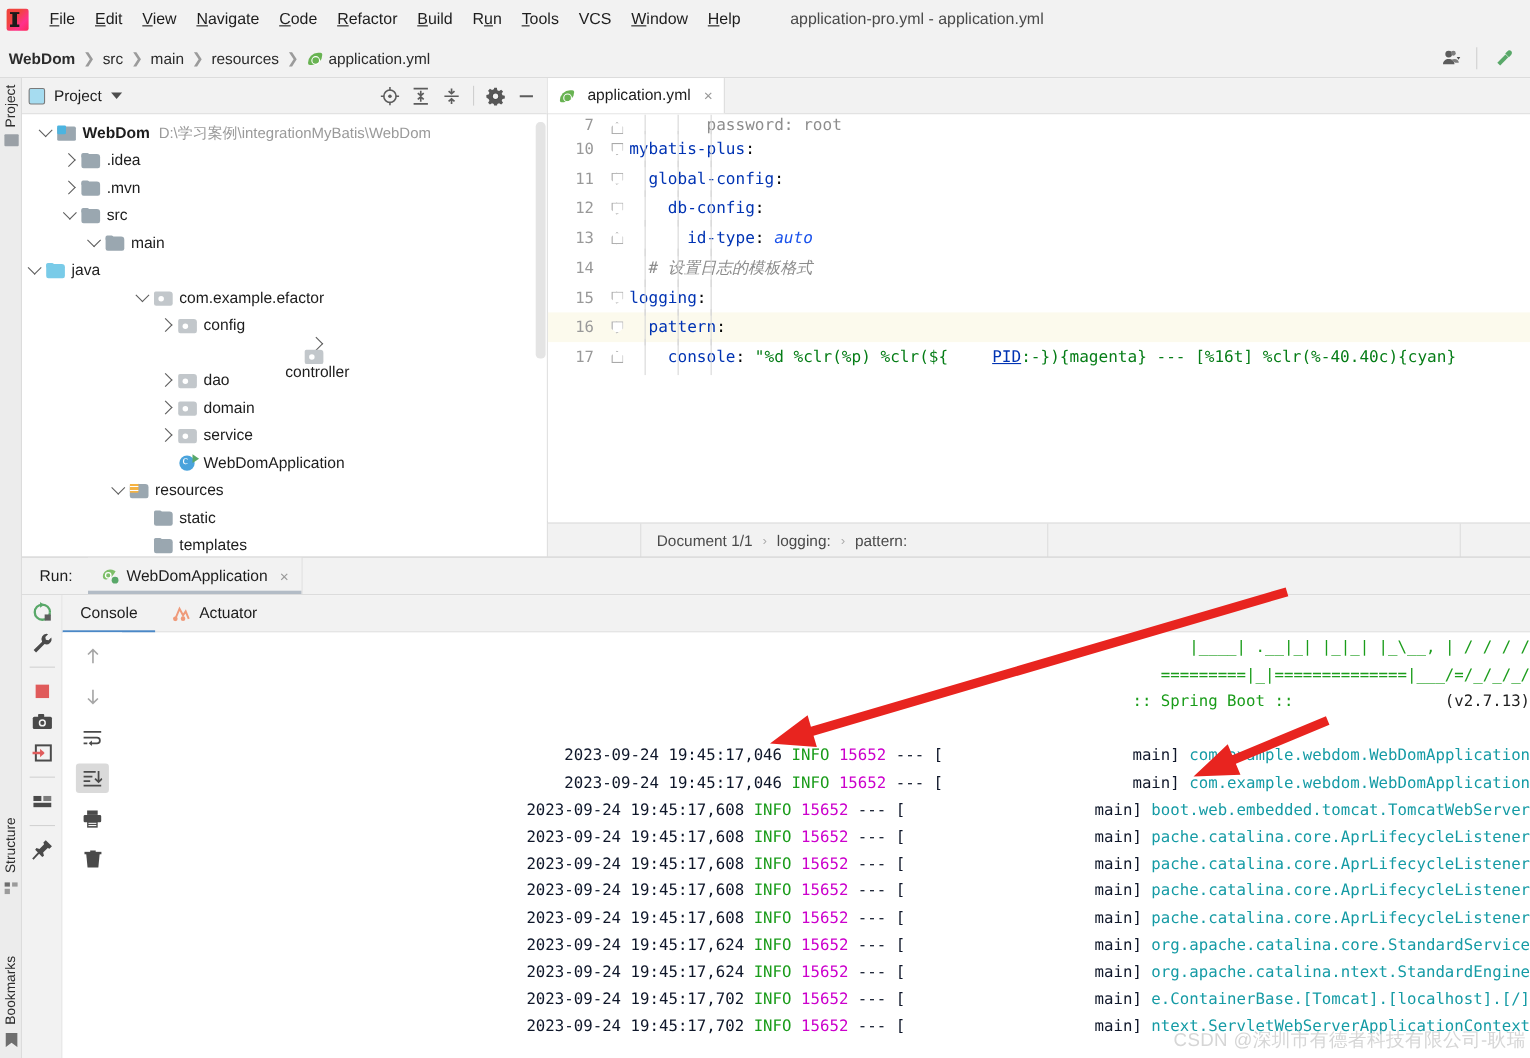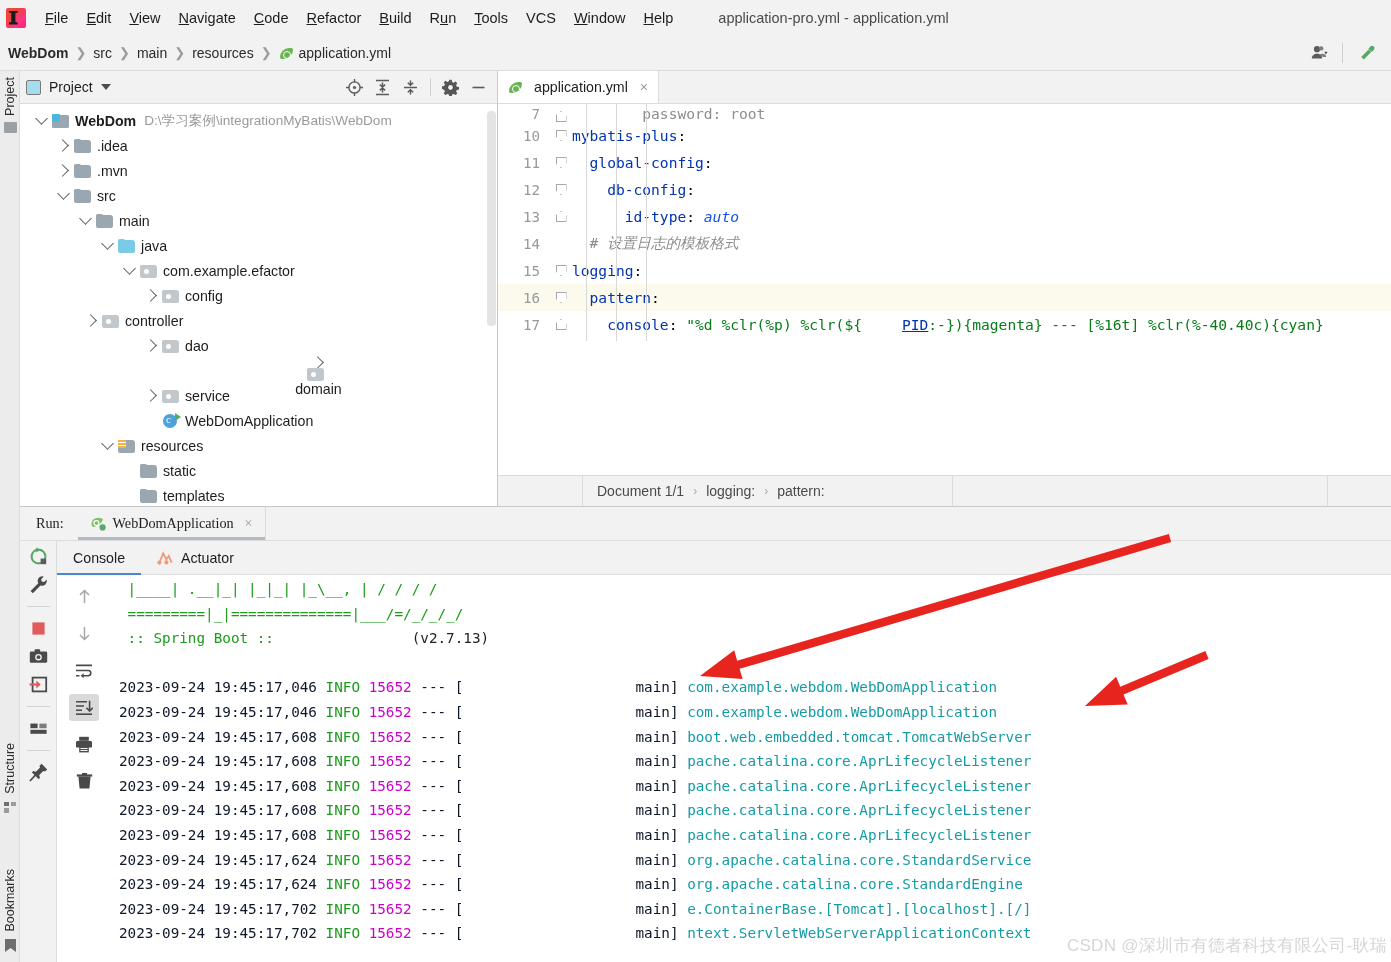--- a/index.html
+++ b/index.html
@@ -164,37 +164,37 @@
     position:absolute; left:0; bottom:0; right:0; height:31px; background:#f2f2f2;
     border-top:1px solid #dcdcdc; display:flex; align-items:center;
   }
   .bc-cell { display:flex; align-items:center; padding-left:14px; height:31px; border-right:1px solid #dcdcdc;}
   .bc-txt { font-size:14px; color:#4a4a4a; }
   .bc-sep { color:#aaa; margin:0 9px; font-size:12px;}
   .bc-pad { height:31px; border-right:1px solid #dcdcdc; }
 
   
   .run-panel { position:absolute; left:20px; top:506px; width:1371px; height:456px; background:#f2f2f2; border-top:1px solid #c9c9c9;}
-  .run-head { height:34px; display:flex; align-items:stretch; background:#f2f2f2; border-bottom:1px solid #dcdcdc;font-family:Liberation Serif, serif;}
+  .run-head { height:34px; display:flex; align-items:stretch; background:#f2f2f2; border-bottom:1px solid #dcdcdc;}
   .run-label { display:flex;align-items:center; padding:0 14px 0 16px; font-size:14.2px; color:#1d1d1d;}
   .run-tab {
     display:flex; align-items:center; gap:6px; padding:0 12px; font-size:14.2px; position:relative; background:#f2f2f2;
   }
   .run-tab.active::after{ content:""; position:absolute; left:0;right:0;bottom:0;height:3px;background:#b3bcc6;}
   .run-tab .x { color:#9a9a9a; margin-left:5px; font-size:14px;}
   .run-head-fill{ flex:1 1 auto; border-left:1px solid #dcdcdc; }
 
   .run-body { position:absolute; left:0; top:34px; right:0; bottom:0; display:flex; }
   .run-toolbar { width:37px; flex:0 0 auto; background:#f2f2f2; border-right:1px solid #dcdcdc; padding-top:6px; display:flex; flex-direction:column; align-items:center; gap:9px;}
   .rt-div { width:23px;height:1px;background:#d2d2d2;margin:3px 0;}
   .console-col { flex:1 1 auto; position:relative; background:#fff;}
   .console-tabs { height:34px; background:#f2f2f2; display:flex; align-items:stretch; border-bottom:1px solid #dcdcdc;}
   .ctab { display:flex;align-items:center;gap:7px;padding:0 16px;font-size:14.2px;position:relative;}
   .ctab.active::after{ content:""; position:absolute;left:0;right:0;bottom:-1px;height:2px;background:#4a88c7;}
-  .console-body { position:absolute; left:0; top:34px; right:0; bottom:0; display:flex; background:#fff;}
+  .console-body { position:absolute; left:0; top:34px; right:0; bottom:0; display:flex; background:#fff;text-align:right;}
   .console-toolbar { width:54px; flex:0 0 auto; background:#fff; padding-top:8px; display:flex; flex-direction:column; align-items:center; gap:10px;}
   .ct-btn { width:30px;height:27px; display:flex;align-items:center;justify-content:center; border-radius:3px;}
   .ct-btn.sel { background:#dadada; }
   .console-out { flex:1 1 auto; position:relative; overflow:hidden; font-family:"DejaVu Sans Mono", monospace; font-size:14.3px; padding-top:2px;}
   .cline { height:24.6px; white-space:pre; line-height:24.6px; padding-left:8px;}
   .c-green { color:#1a9c1a; }
   .c-black { color:#0f172a; }
   .c-mag   { color:#cc00cc; }
   .c-teal  { color:#159ba5; }
   .c-gray  { color:#222; }
@@ -372,56 +372,56 @@
           <span class="ficon folder"></span>
           <span class="tlabel">src</span>
         </div>
         <div class="trow" style="padding-left: 54px;">
           <span class="tw">
             <span class="chev down"></span>
           </span>
           <span class="ficon folder"></span>
           <span class="tlabel">main</span>
         </div>
-        <div class="trow" style="padding-left: 76px;">
+        <div class="trow" style="">
           <span class="tw">
             <span class="chev down"></span>
           </span>
           <span class="ficon folder blue"></span>
           <span class="tlabel">java</span>
         </div>
         <div class="trow" style="padding-left: 98px;">
           <span class="tw">
             <span class="chev down"></span>
           </span>
           <span class="ficon pkg"></span>
           <span class="tlabel">com.example.efactor</span>
         </div>
         <div class="trow" style="padding-left: 120px;">
           <span class="tw">
             <span class="chev right"></span>
           </span>
           <span class="ficon pkg"></span>
           <span class="tlabel">config</span>
         </div>
-        <div class="trow" style="padding-left: 60px;">
+        <div class="trow" style="padding-left: 60px; flex-direction: column;">
           <span class="tw">
             <span class="chev right"></span>
           </span>
           <span class="ficon pkg"></span>
           <span class="tlabel">controller</span>
         </div>
         <div class="trow" style="padding-left: 120px;">
           <span class="tw">
             <span class="chev right"></span>
           </span>
           <span class="ficon pkg"></span>
           <span class="tlabel">dao</span>
         </div>
-        <div class="trow" style="padding-left: 120px; flex-direction: column;">
+        <div class="trow" style="padding-left: 120px;">
           <span class="tw">
             <span class="chev right"></span>
           </span>
           <span class="ficon pkg"></span>
           <span class="tlabel">domain</span>
         </div>
         <div class="trow" style="padding-left: 120px;">
           <span class="tw">
             <span class="chev right"></span>
           </span>
@@ -623,21 +623,21 @@
               <div class="cline"><span class="c-green"> :: Spring Boot ::  </span><span class="c-gray">              (v2.7.13)</span></div>
               <div class="cline">&nbsp;</div>
               <div class="cline"><span class="c-black">2023-09-24 19:45:17,046 </span><span class="c-green">INFO </span><span class="c-mag">15652</span><span class="c-black"> --- [</span><span class="c-black">                    main] </span><span class="c-teal">com.example.webdom.WebDomApplication</span></div>
               <div class="cline"><span class="c-black">2023-09-24 19:45:17,046 </span><span class="c-green">INFO </span><span class="c-mag">15652</span><span class="c-black"> --- [</span><span class="c-black">                    main] </span><span class="c-teal">com.example.webdom.WebDomApplication</span></div>
               <div class="cline"><span class="c-black">2023-09-24 19:45:17,608 </span><span class="c-green">INFO </span><span class="c-mag">15652</span><span class="c-black"> --- [</span><span class="c-black">                    main] </span><span class="c-teal">boot.web.embedded.tomcat.TomcatWebServer</span></div>
               <div class="cline"><span class="c-black">2023-09-24 19:45:17,608 </span><span class="c-green">INFO </span><span class="c-mag">15652</span><span class="c-black"> --- [</span><span class="c-black">                    main] </span><span class="c-teal">pache.catalina.core.AprLifecycleListener</span></div>
               <div class="cline"><span class="c-black">2023-09-24 19:45:17,608 </span><span class="c-green">INFO </span><span class="c-mag">15652</span><span class="c-black"> --- [</span><span class="c-black">                    main] </span><span class="c-teal">pache.catalina.core.AprLifecycleListener</span></div>
               <div class="cline"><span class="c-black">2023-09-24 19:45:17,608 </span><span class="c-green">INFO </span><span class="c-mag">15652</span><span class="c-black"> --- [</span><span class="c-black">                    main] </span><span class="c-teal">pache.catalina.core.AprLifecycleListener</span></div>
               <div class="cline"><span class="c-black">2023-09-24 19:45:17,608 </span><span class="c-green">INFO </span><span class="c-mag">15652</span><span class="c-black"> --- [</span><span class="c-black">                    main] </span><span class="c-teal">pache.catalina.core.AprLifecycleListener</span></div>
               <div class="cline"><span class="c-black">2023-09-24 19:45:17,624 </span><span class="c-green">INFO </span><span class="c-mag">15652</span><span class="c-black"> --- [</span><span class="c-black">                    main] </span><span class="c-teal">org.apache.catalina.core.StandardService</span></div>
-              <div class="cline"><span class="c-black">2023-09-24 19:45:17,624 </span><span class="c-green">INFO </span><span class="c-mag">15652</span><span class="c-black"> --- [</span><span class="c-black">                    main] </span><span class="c-teal">org.apache.catalina.core.StandardEngine</span></div>
+              <div class="cline"><span class="c-black">2023-09-24 19:45:17,624 </span><span class="c-green">INFO </span><span class="c-mag">15652</span><span class="c-black"> --- [</span><span class="c-black">                    main] </span><span class="c-teal">org.apache.catalina.ntext.StandardEngine</span></div>
               <div class="cline"><span class="c-black">2023-09-24 19:45:17,702 </span><span class="c-green">INFO </span><span class="c-mag">15652</span><span class="c-black"> --- [</span><span class="c-black">                    main] </span><span class="c-teal">e.ContainerBase.[Tomcat].[localhost].[/]</span></div>
               <div class="cline"><span class="c-black">2023-09-24 19:45:17,702 </span><span class="c-green">INFO </span><span class="c-mag">15652</span><span class="c-black"> --- [</span><span class="c-black">                    main] </span><span class="c-teal">ntext.ServletWebServerApplicationContext</span></div>
             </div>
         </div>
       </div>
     </div>
   </div>
 
   <svg class="arrow-svg">
     <g id="arrows-g">

